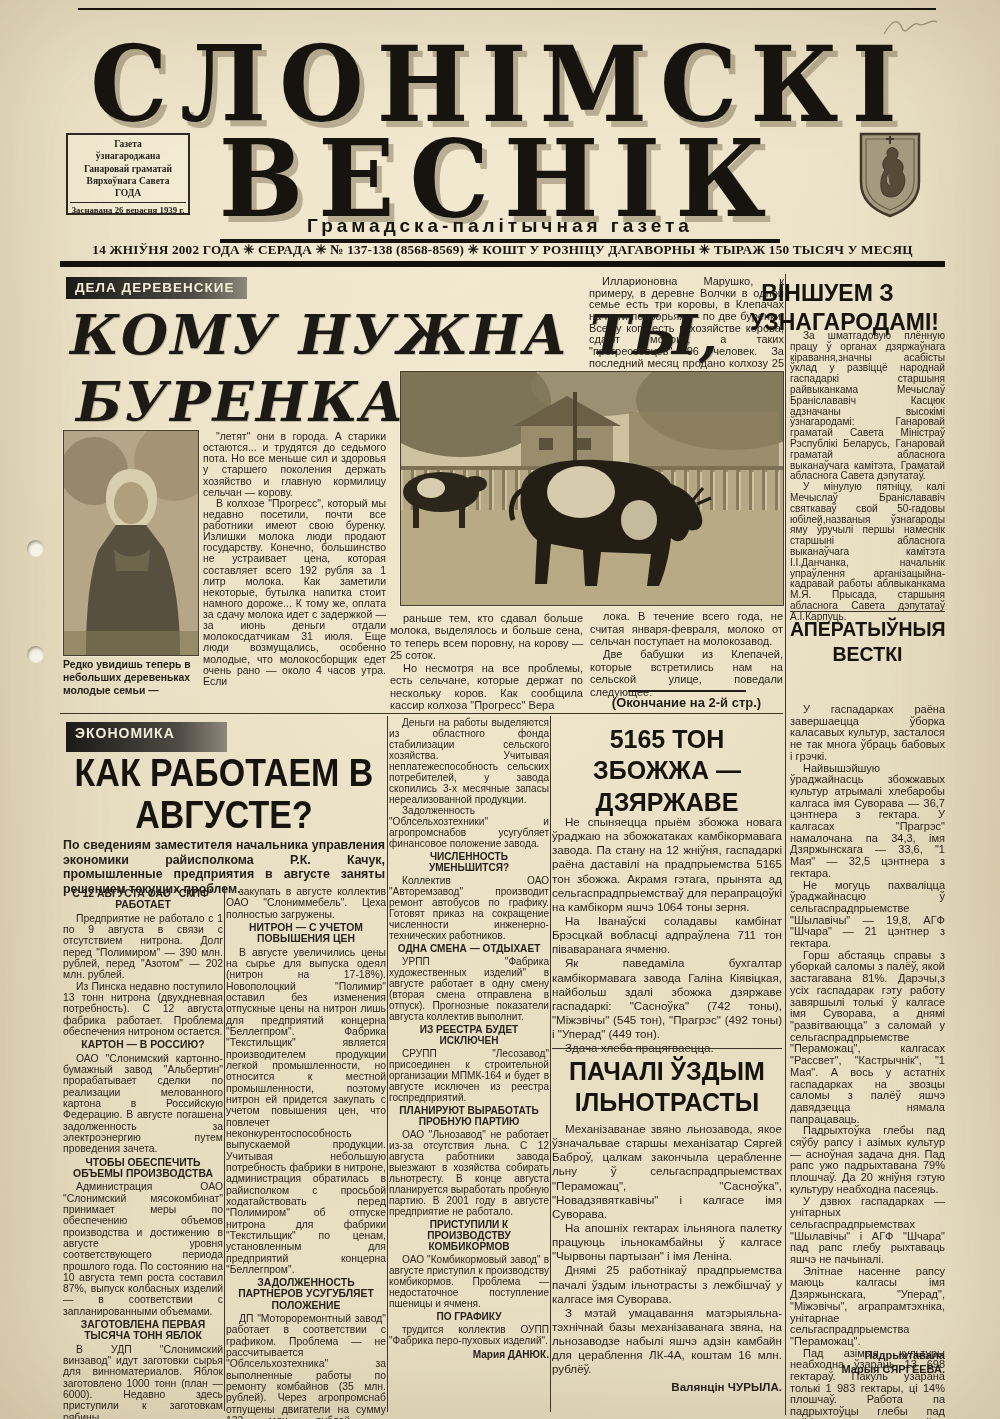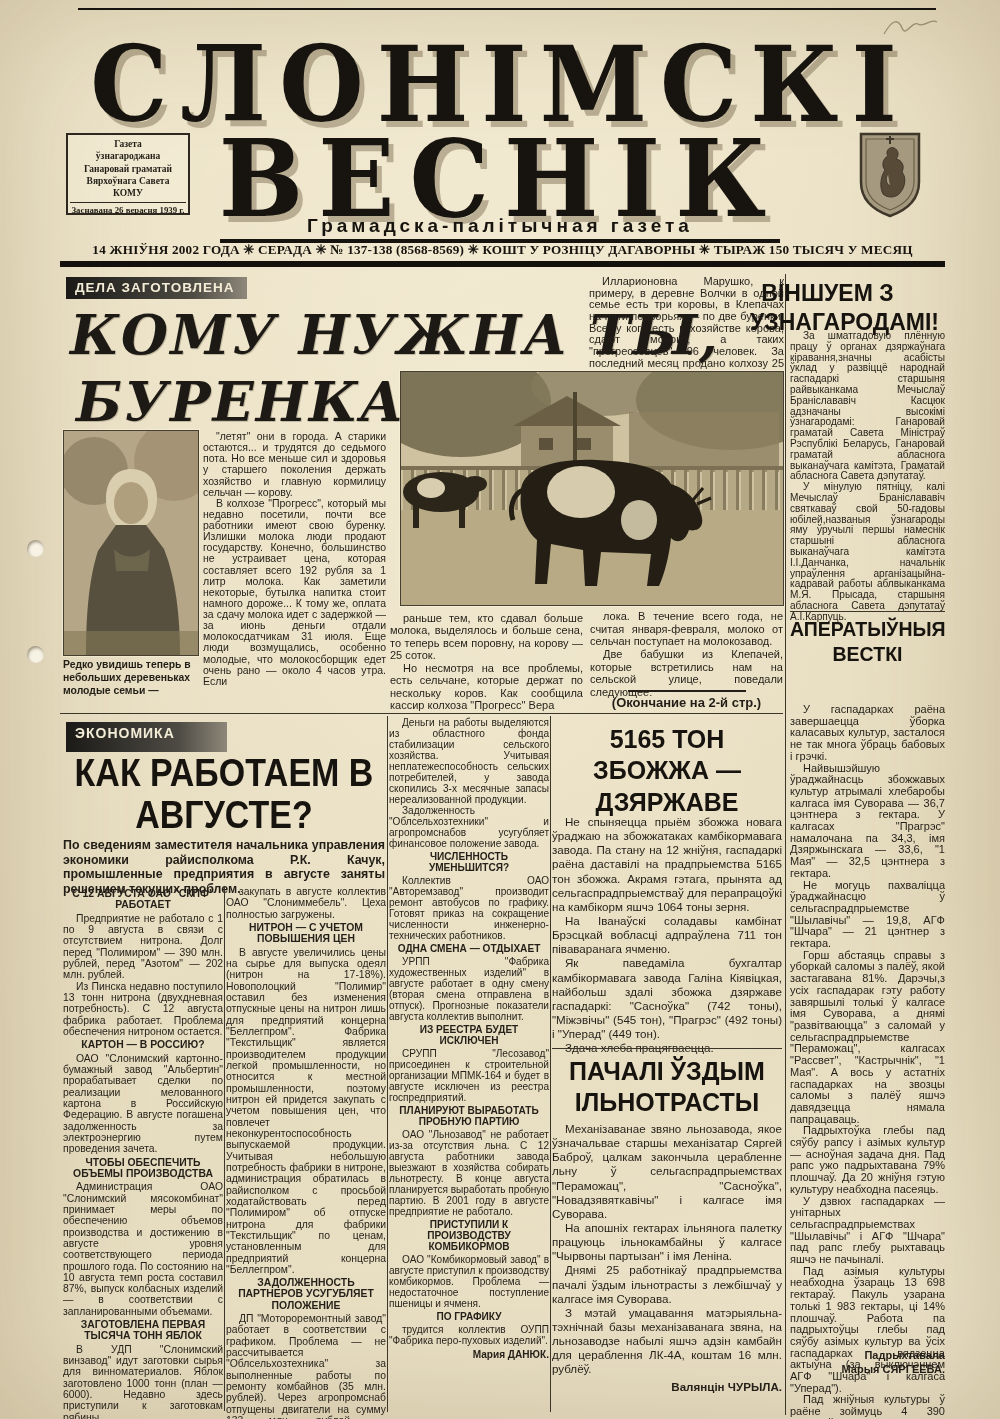--- a/index.html
+++ b/index.html
@@ -95,36 +95,36 @@
     <path d="M4 26 C 12 12, 18 10, 22 20 C 26 30, 32 12, 38 16 C 44 20, 50 10, 57 14" fill="none" stroke="#7d6e53" stroke-width="1.3" opacity="0.7"></path>
   </svg>
   <div class="abs mast-line mast1">СЛОНІМСКІ</div>
   <div class="abs mast-line mast2">ВЕСНІК</div>
 
   <div class="abs award-box">
     <div>Газета</div>
     <div>ўзнагароджана</div>
     <div>Ганаровай граматай</div>
     <div>Вярхоўнага Савета</div>
-    <div>КОМУ</div>
+    <div>ГОДА</div>
     <div class="award-founded">Заснавана 26 верасня 1939 г.</div>
   </div>
 
   <svg class="abs" style="left:855px;top:130px;" width="70" height="88" viewBox="0 0 70 88">
     <path d="M6 4 H64 V52 C64 70 52 80 35 86 C18 80 6 70 6 52 Z" fill="#a59a80" stroke="#3f372a" stroke-width="2.5"></path>
     <path d="M11 9 H59 V51 C59 66 49 75 35 80 C21 75 11 66 11 51 Z" fill="none" stroke="#6b5f48" stroke-width="1.2"></path>
     <path d="M35 6 v8 M31 9 h8" stroke="#3f372a" stroke-width="2"></path>
     <path d="M28 64 C24 56 26 46 30 40 C26 36 28 28 33 26 C30 22 34 16 39 18 C44 20 44 26 41 29 C47 30 50 36 47 42 C52 48 50 58 44 64 C40 68 32 68 28 64 Z M33 44 C30 48 31 54 35 56" fill="#574a37" stroke="#3f372a" stroke-width="1"></path>
   </svg>
 
   <div class="abs subtitle">Грамадска-палітычная газета</div>
   <div class="abs dateline">14 ЖНІЎНЯ 2002 ГОДА ✳ СЕРАДА ✳ № 137-138 (8568-8569) ✳ КОШТ У РОЗНІЦУ ДАГАВОРНЫ ✳ ТЫРАЖ 150 ТЫСЯЧ У МЕСЯЦ</div>
   <div class="abs black-bar"></div>
 
-  <div class="abs kicker kicker1">ДЕЛА ЗАГОТОВЛЕНА</div>
+  <div class="abs kicker kicker1">ДЕЛА ДЕРЕВЕНСКИЕ</div>
   <div class="abs script-h cow-h1">КОМУ НУЖНА ТЫ,</div>
   <div class="abs script-h cow-h2">БУРЕНКА?</div>
 
   <svg class="abs photo photo-woman" viewBox="0 0 134 224" preserveAspectRatio="none">
     <rect width="134" height="224" fill="#b4a686"></rect>
     <rect width="134" height="224" fill="none"></rect>
     <circle cx="30" cy="40" r="34" fill="#8f8164" opacity="0.8"></circle>
     <circle cx="110" cy="30" r="40" fill="#9c8d6d" opacity="0.7"></circle>
     <path d="M67 38 C50 38 42 52 42 68 C42 80 46 88 52 94 L50 118 H86 L82 94 C90 88 93 78 93 66 C93 50 84 38 67 38 Z" fill="#d9ceae"></path>
     <ellipse cx="67" cy="72" rx="17" ry="21" fill="#b09f7c"></ellipse>
@@ -256,20 +256,21 @@
     </div>
   <div class="abs rule-right"></div>
   <div class="abs op-h">АПЕРАТЫЎНЫЯ ВЕСТКІ</div>
   <div class="abs body-col op-p">
       <p class="para">У гаспадарках раёна завершаецца ўборка каласавых культур, засталося не так многа ўбраць бабовых і грэчкі.</p>
       <p class="para">Найвышэйшую ўраджайнасць збожжавых культур атрымалі хлебаробы калгаса імя Суворава — 36,7 цэнтнера з гектара. У калгасах "Прагрэс" намалочана па 34,3, імя Дзяржынскага — 33,6, "1 Мая" — 32,5 цэнтнера з гектара.</p>
       <p class="para">Не могуць пахваліцца ўраджайнасцю ў сельгаспрадпрыемстве "Шылавічы" — 19,8, АГФ "Шчара" — 21 цэнтнер з гектара.</p>
       <p class="para">Горш абстаяць справы з уборкай саломы з палёў, якой застагавана 81%. Дарэчы,з усіх гаспадарак гэту работу завяршылі толькі ў калгасе імя Суворава, а днямі "развітваюцца" з саломай у сельгаспрадпрыемстве "Пераможац", калгасах "Рассвет", "Кастрычнік", "1 Мая". А вось у астатніх гаспадарках на звозцы саломы з палёў яшчэ давядзецца нямала папрацаваць.</p>
       <p class="para">Падрыхтоўка глебы пад сяўбу рапсу і азімых культур — асноўная задача дня. Пад рапс ужо падрыхтавана 79% плошчаў. Да 20 жніўня гэтую культуру неабходна пасеяць.</p>
       <p class="para">У дзвюх гаспадарках — унітарных сельгаспрадпрыемствах "Шылавічы" і АГФ "Шчара" пад рапс глебу рыхтаваць яшчэ не пачыналі.</p>
+      <p class="para">Элітнае насенне рапсу маюць калгасы імя Дзяржынскага, "Уперад", "Міжэвічы", аграпрамтэхніка, унітарнае сельгаспрадпрыемства "Пераможац".</p>
       <p class="para">Пад азімыя культуры неабходна ўзараць 13 698 гектараў. Пакуль узарана толькі 1 983 гектары, ці 14% плошчаў. Работа па падрыхтоўцы глебы пад сяўбу азімых культур ва ўсіх гаспадарках вядзецца актыўна (за выключэннем АГФ "Шчара" і калгаса "Уперад").</p>
       <p class="para">Пад жніўныя культуры ў раёне зоймуць 4 390 гектараў. Пакуль пасеяна толькі 527 гектараў (12%).</p>
       <p class="para">Засыпку насення азімых культур забяспечылі ўсе гаспадаркі раёна. З плана 2 768 тон гэтага насення ёсць 100%. Вядзецца яго дапрацоўка.</p>
     </div>
   <div class="abs op-sig">
     <div>Падрыхтавала</div>
     <div>Марыя СЯРГЕЕВА.</div>
   </div>
 
   <div class="abs hole hole1"></div>

